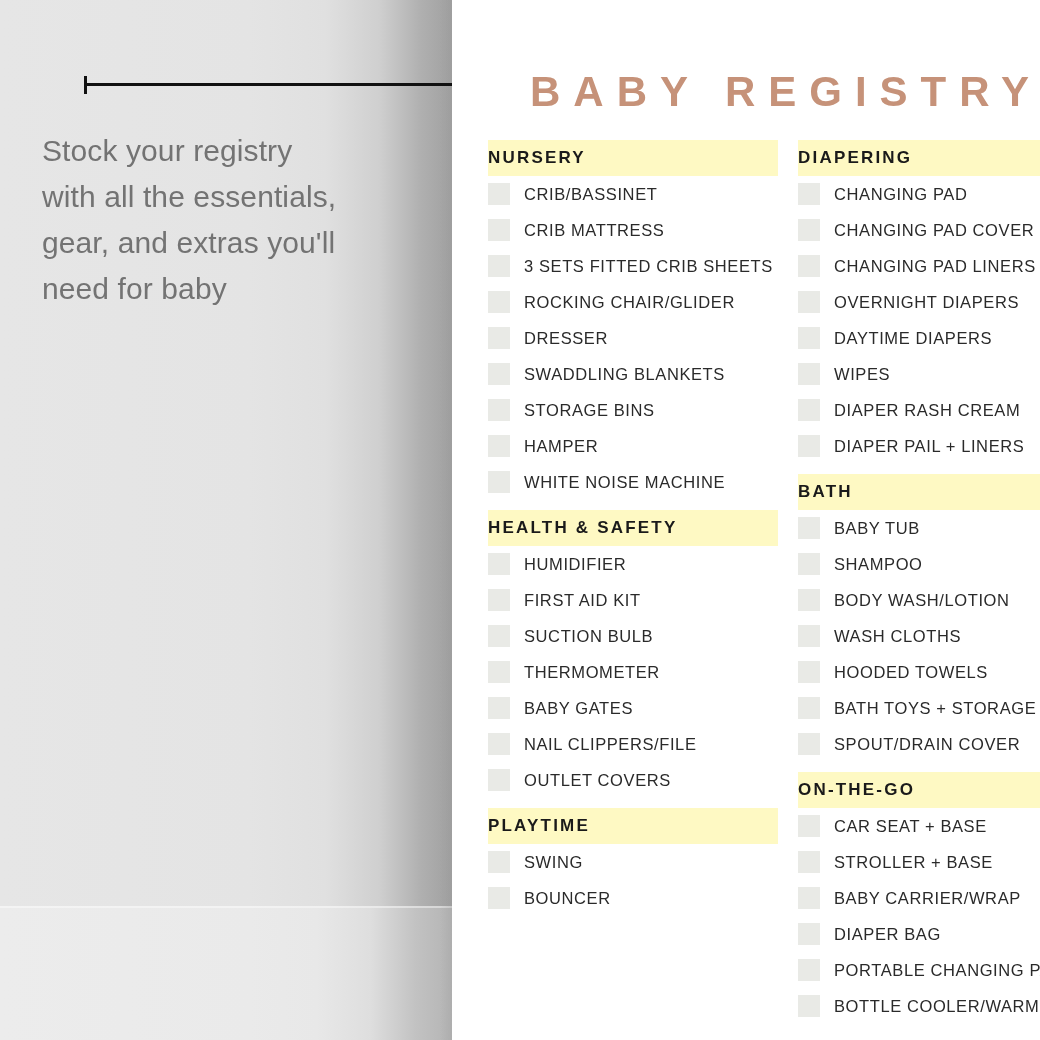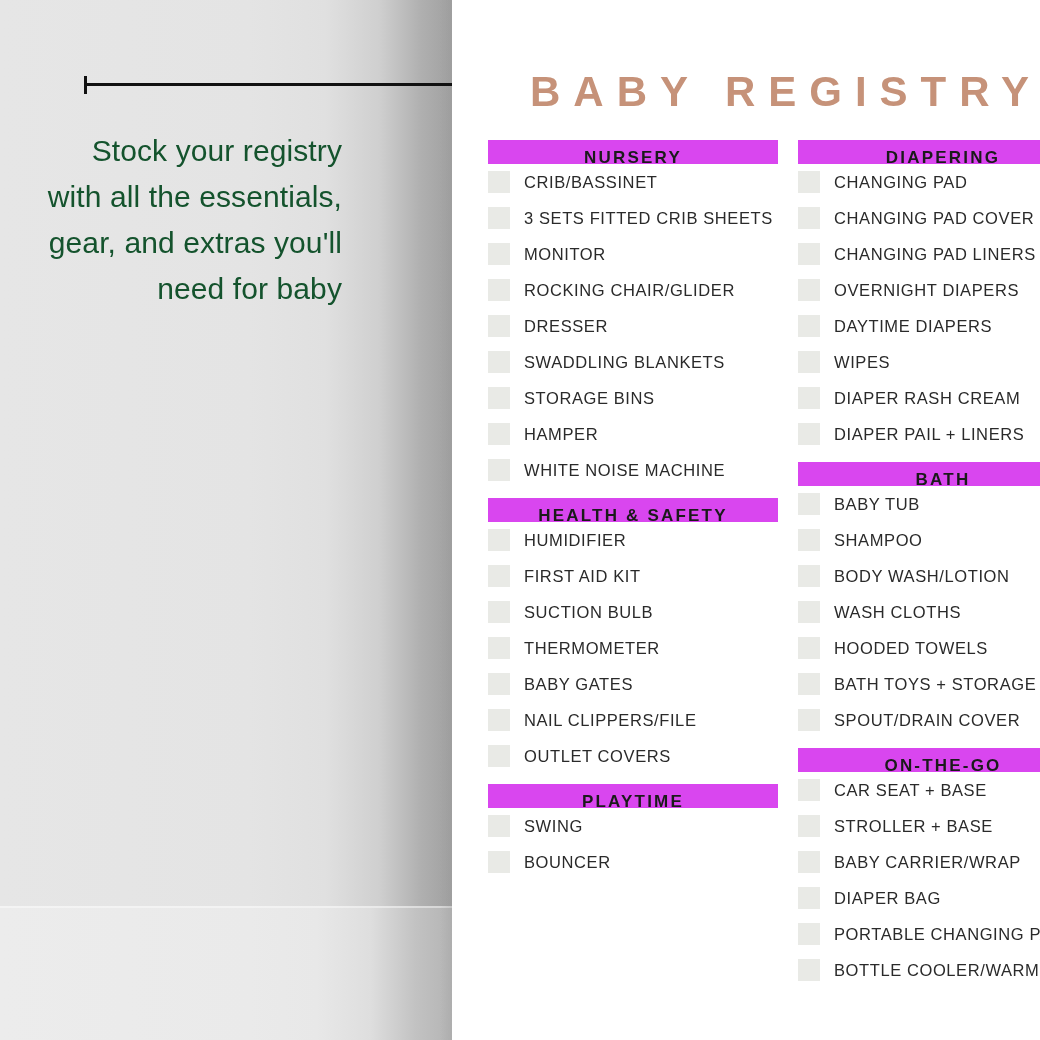--- a/index.html
+++ b/index.html
@@ -81,24 +81,24 @@
     width: 3px;
     height: 18px;
     background: #111111;
   }
 
   .blurb {
     position: absolute;
     left: 42px;
     top: 128px;
     width: 300px;
-    text-align: right;
+    text-align: left;
     font-size: 30px;
     line-height: 46px;
-    color: #14532d;
+    color: #737373;
     font-weight: 400;
     letter-spacing: 0.1px;
   }
 
   
   .sheet {
     position: absolute;
     left: 452px;
     top: 0;
     width: 588px;
@@ -129,24 +129,23 @@
   .col {
     position: absolute;
     top: 0;
   }
   .col-1 { left: 36px;  width: 290px; }
   .col-2 { left: 346px; width: 290px; }
 
   .section { margin-bottom: 0; }
 
   .section-header {
-    background: #d946ef;
-    height: 24px;
+    background: #fef9c3;
+    height: 36px;
     line-height: 36px;
-    text-align: center;
     font-size: 17px;
     font-weight: 700;
     letter-spacing: 2.2px;
     color: #1a1a1a;
     white-space: nowrap;
     overflow: hidden;
   }
   .section-list {
     margin: 0;
     padding: 0 0 10px 0;
@@ -199,25 +198,25 @@
       <div class="col col-1" id="col-1">
           <div class="section">
             <div class="section-header">NURSERY</div>
             <ul class="section-list">
               <li class="item">
                 <span class="checkbox"></span>
                 <span class="item-label">CRIB/BASSINET</span>
               </li>
               <li class="item">
                 <span class="checkbox"></span>
+                <span class="item-label">CRIB MATTRESS</span>
+              </li>
+              <li class="item">
+                <span class="checkbox"></span>
                 <span class="item-label">3 SETS FITTED CRIB SHEETS</span>
-              </li>
-              <li class="item">
-                <span class="checkbox"></span>
-                <span class="item-label">MONITOR</span>
               </li>
               <li class="item">
                 <span class="checkbox"></span>
                 <span class="item-label">ROCKING CHAIR/GLIDER</span>
               </li>
               <li class="item">
                 <span class="checkbox"></span>
                 <span class="item-label">DRESSER</span>
               </li>
               <li class="item">

